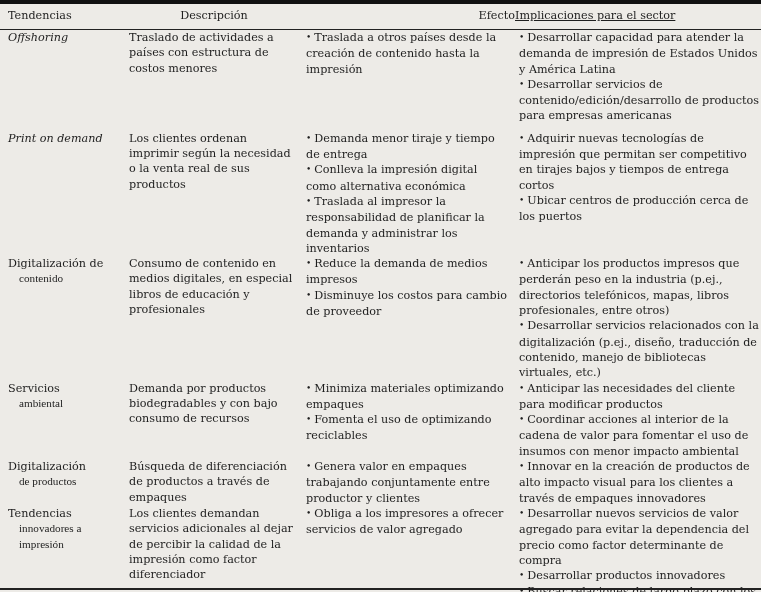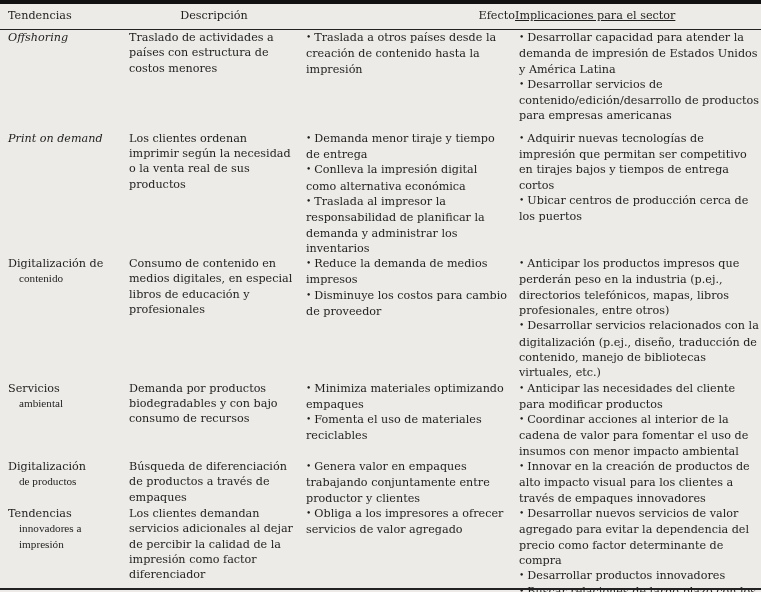--- a/index.html
+++ b/index.html
@@ -127,21 +127,21 @@
     <tr style="height:76px">
       <td class="c-trend">
         <span class="trend">
           <span>Servicios</span>
           <span class="l2">ambiental</span>
         </span>
       </td>
       <td class="c-desc">Demanda por productos biodegradables y con bajo consumo de recursos</td>
       <td class="c-eff">
         <span class="bullet">Minimiza materiales optimizando empaques</span>
-        <span class="bullet">Fomenta el uso de materiales reciclables</span>
+        <span class="bullet">Fomenta el uso de optimizando reciclables</span>
       </td>
       <td class="c-imp">
         <span class="bullet">Anticipar las necesidades del cliente para modificar productos</span>
         <span class="bullet">Coordinar acciones al interior de la cadena de valor para fomentar el uso de insumos con menor impacto ambiental</span>
       </td>
     </tr>
 
     <tr style="height:45px">
       <td class="c-trend">
         <span class="trend">

